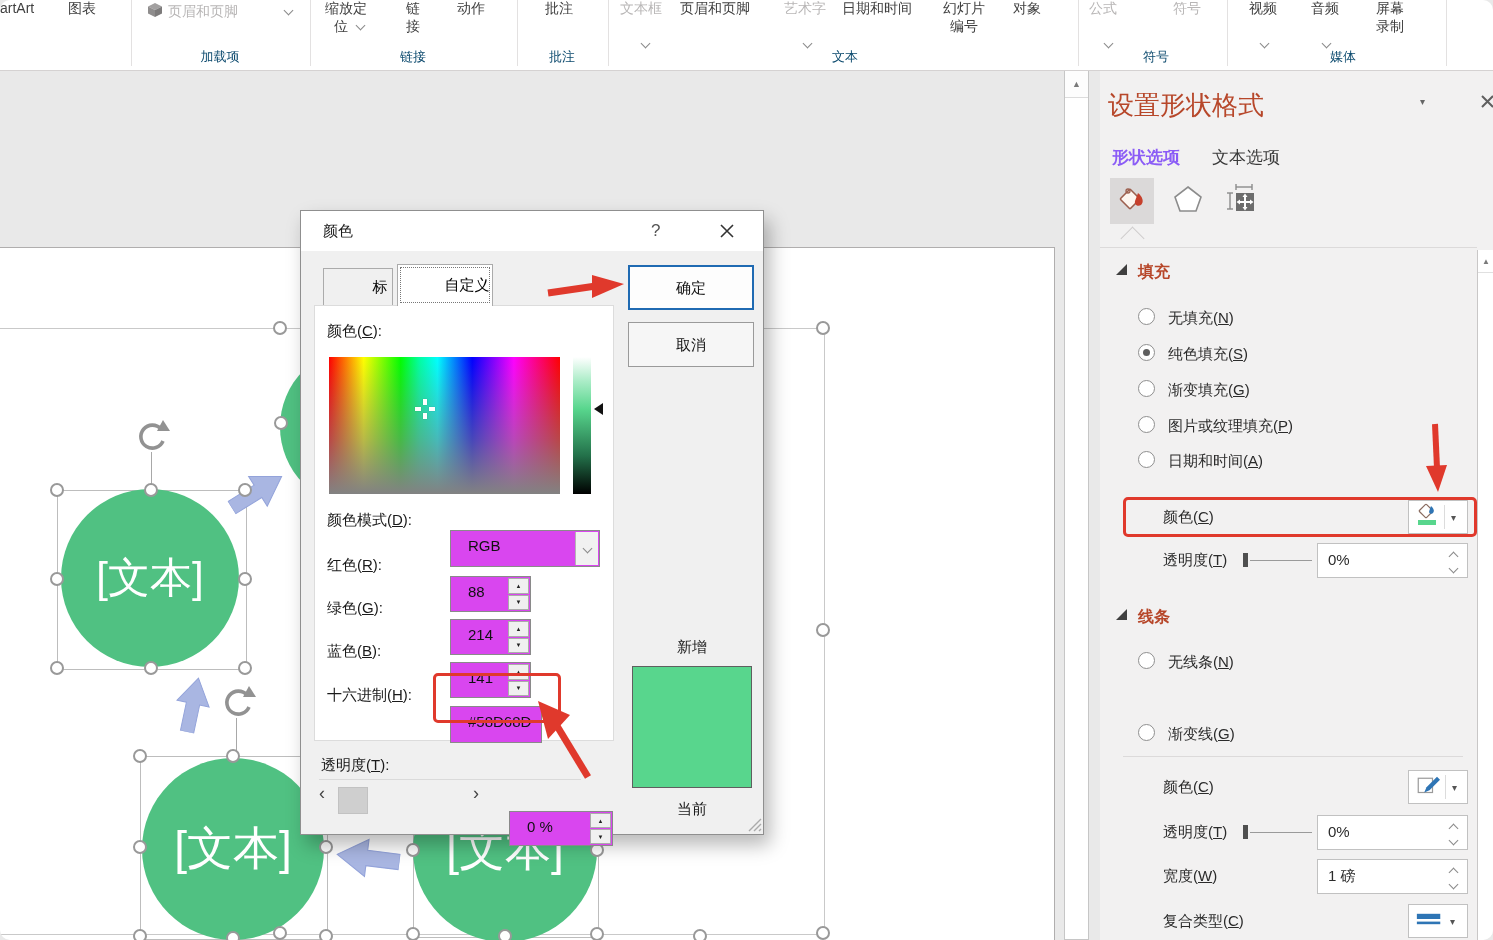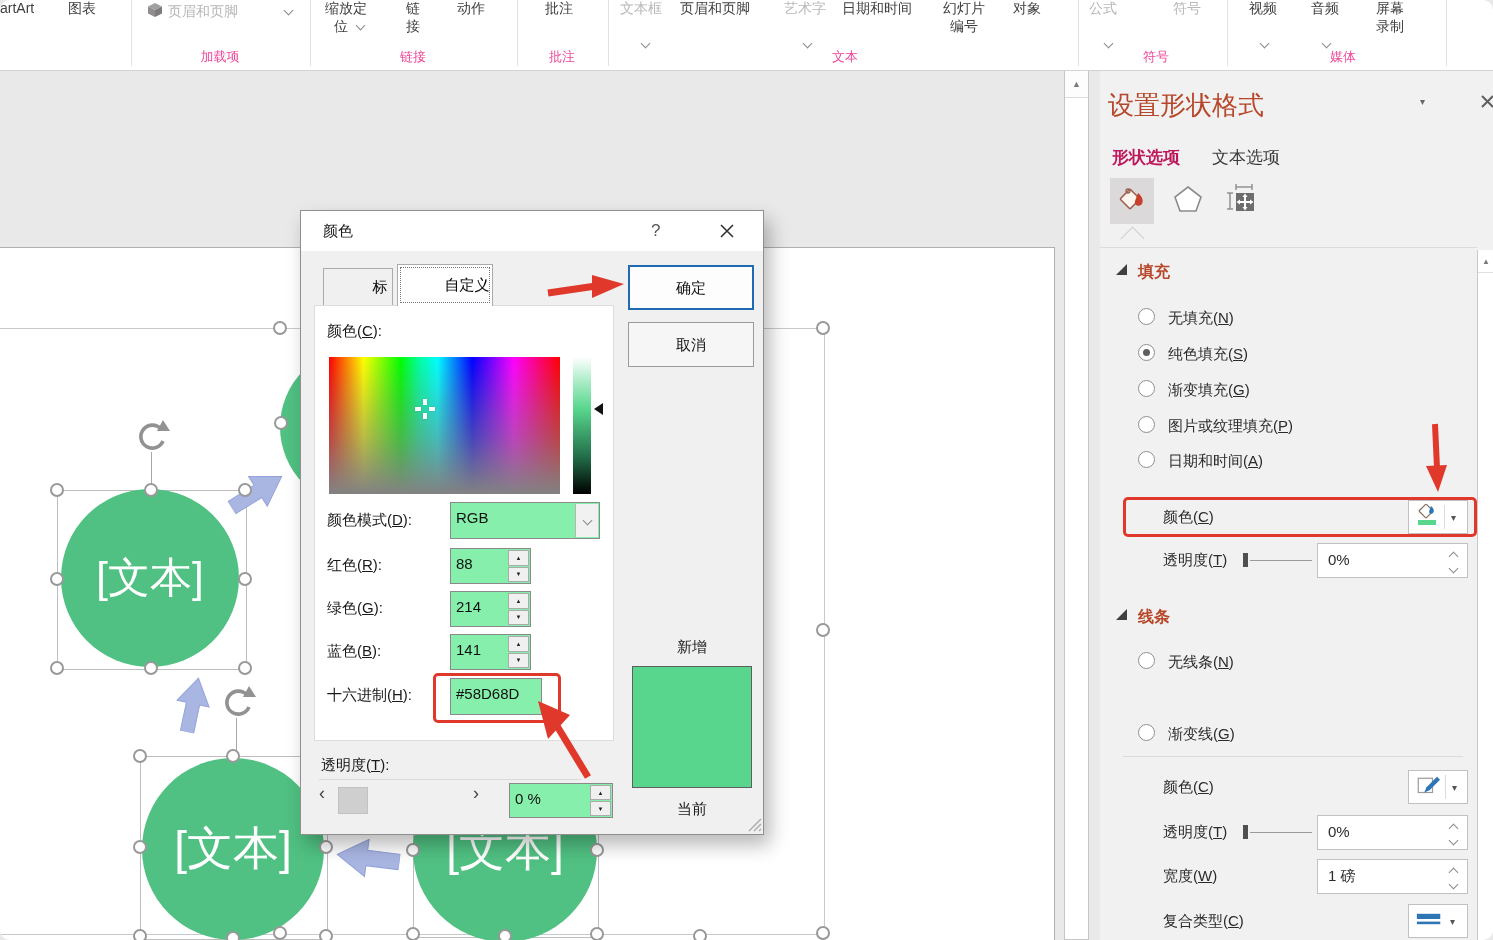--- a/index.html
+++ b/index.html
@@ -2,40 +2,40 @@
 <html><head>
 <meta charset="utf-8">
 <style>
   html,body{margin:0;padding:0;background:#e9e9e9;font-family:"Liberation Sans","DejaVu Sans",sans-serif;}
   .screen{position:relative;width:1493px;height:940px;overflow:hidden;background:#e9e9e9;border-radius:10px;}
   .abs{position:absolute;}
   
   .ribbon{left:0;top:0;width:1493px;height:70px;background:#fff;border-bottom:1px solid #d5d2d2;z-index:8;}
   .rlabel{font-size:14px;color:#3f3f3f;white-space:nowrap;line-height:17px;}
   .rgray{color:#b8b6b6;}
-  .rgroup{font-size:13px;color:#ec4899;text-align:center;width:100px;}
+  .rgroup{font-size:13px;color:#0c4a6e;text-align:center;width:100px;}
   .vdiv{top:0;width:1px;height:66px;background:#e3e1e1;}
   .cv{display:inline-block;width:6px;height:6px;border-right:1.4px solid #8a8a8a;border-bottom:1.4px solid #8a8a8a;transform:rotate(45deg);}
   
   .canvas{left:0;top:70px;width:1064px;height:870px;background:#e9e9e9;overflow:hidden;}
   .slide{left:-20px;top:177px;width:1073px;height:770px;background:#fff;border:1px solid #b0aeae;}
   .saframe{border:1px solid #c9c9c9;background:transparent;}
   .gcircle{border-radius:50%;display:flex;align-items:center;justify-content:center;color:#fff;z-index:3;}
   .selbox{border:1px solid #bdbdbd;z-index:2;}
   .handle{width:14px;height:14px;border:2px solid #999;background:#fff;border-radius:50%;box-sizing:border-box;z-index:6;}
   .stem{width:1px;background:#a8a8a8;z-index:2;}
   .barrow{z-index:4;}
   
   .vscroll{left:1064px;top:70px;width:25px;height:870px;background:#fff;border:1px solid #c6c6c6;box-sizing:border-box;}
   .scrollbtn{left:0;top:0;width:23px;height:26px;background:#fdfdfd;border-bottom:1px solid #dcdcdc;display:flex;align-items:center;justify-content:center;font-size:9px;color:#7a7a7a;}
   
   .panel{left:1100px;top:70px;width:393px;height:870px;background:#f2f1f1;}
   .ptitle{font-size:26px;color:#b7472a;}
   .ptab{font-size:17px;color:#3b3b3b;}
-  .ptab.sel{font-weight:bold;color:#be185d;}
+  .ptab.sel{font-weight:bold;color:#8b5cf6;}
   .iconbtn{width:44px;height:46px;display:flex;align-items:center;justify-content:center;}
   .iconbtn.sel{background:#dbd9d9;}
   .texp{width:11px;height:11px;clip-path:polygon(100% 0,100% 100%,0 100%);background:#3f3f3f;}
   .phead{font-size:16px;font-weight:bold;color:#b7472a;}
   .radio{width:17px;height:17px;border-radius:50%;border:1px solid #8f8f8f;background:#fff;box-sizing:border-box;position:absolute;}
   .radio.sel::after{content:"";position:absolute;left:4px;top:4px;width:7px;height:7px;border-radius:50%;background:#5f5f5f;}
   .plabel{font-size:15px;color:#2b2b2b;white-space:nowrap;}
   .pspin{background:#fff;border:1px solid #c1c1c1;box-sizing:border-box;font-size:15px;color:#2b2b2b;padding:7px 0 0 10px;}
   .pspin .cv{position:absolute;right:10px;}
   .pbtn{background:#fff;border:1px solid #c1c1c1;box-sizing:border-box;display:flex;align-items:center;}
@@ -47,21 +47,21 @@
   .pscroll{left:377px;top:180px;width:16px;height:690px;background:#fff;border-left:1px solid #c9c7c7;}
   
   .dialog{left:300px;top:210px;width:464px;height:625px;background:#f0f0f0;border:1px solid #8f8f8f;box-sizing:border-box;box-shadow:6px 10px 18px rgba(0,0,0,.28);z-index:20;}
   .dtitlebar{left:0;top:0;width:100%;height:40px;background:#fff;}
   .dtitle{font-size:15px;color:#1a1a1a;line-height:40px;padding-left:22px;}
   .dtab{font-size:15px;color:#000000;text-align:center;box-sizing:border-box;padding-left:44px;}
   .dtab.inactive{background:#f0f0f0;border:1px solid #ababab;line-height:36px;}
   .dtab.active{background:#fff;border:1px solid #ababab;border-bottom:none;line-height:40px;outline:1px dotted #777;outline-offset:-4px;z-index:3;}
   .dcontent{background:#fff;border:1px solid #dcdcdc;box-sizing:border-box;z-index:2;}
   .dlabel{font-size:15px;color:#1a1a1a;white-space:nowrap;}
-  .fld{background:#86efac;border:1px solid #8a8a8a;box-sizing:border-box;font-size:15px;color:#111;padding:6px 0 0 5px;}
+  .fld{background:#d946ef;border:1px solid #8a8a8a;box-sizing:border-box;font-size:15px;color:#111;padding:6px 0 0 17px;margin-top:28px;}
   .spin{position:absolute;right:1px;top:1px;bottom:1px;width:21px;display:flex;flex-direction:column;gap:1px;}
   .spin b{flex:1;background:#f0f0f0;border:1px solid #ababab;display:flex;align-items:center;justify-content:center;font-size:6px;color:#222;font-style:normal;}
   .ddbtn{position:absolute;right:1px;top:1px;bottom:1px;width:22px;background:#f1f1f1;border-left:1px solid #b5b5b5;display:flex;align-items:center;justify-content:center;}
   .dbtn{box-sizing:border-box;font-size:15px;color:#111;text-align:center;background:#fdfdfd;}
   .dbtn.ok{border:2px solid #1f6ab2;line-height:41px;}
   .dbtn.cancel{border:1px solid #9a9a9a;line-height:43px;background:#f6f6f6;}
   .spectrum{background:
      linear-gradient(to bottom, rgba(128,128,128,0) 0%, rgba(128,128,128,.55) 60%, #828282 100%),
      linear-gradient(to right,#ff0000,#ffff00 15%,#00ff00 31%,#00ffa0 39%,#00ffff 47%,#0000ff 62%,#ff00ff 80%,#ff0000 100%);}
   .vbar{background:linear-gradient(to bottom,#ffffff 0%,#a9ecc6 18%,#58D68D 38%,#23714a 72%,#000 100%);}

